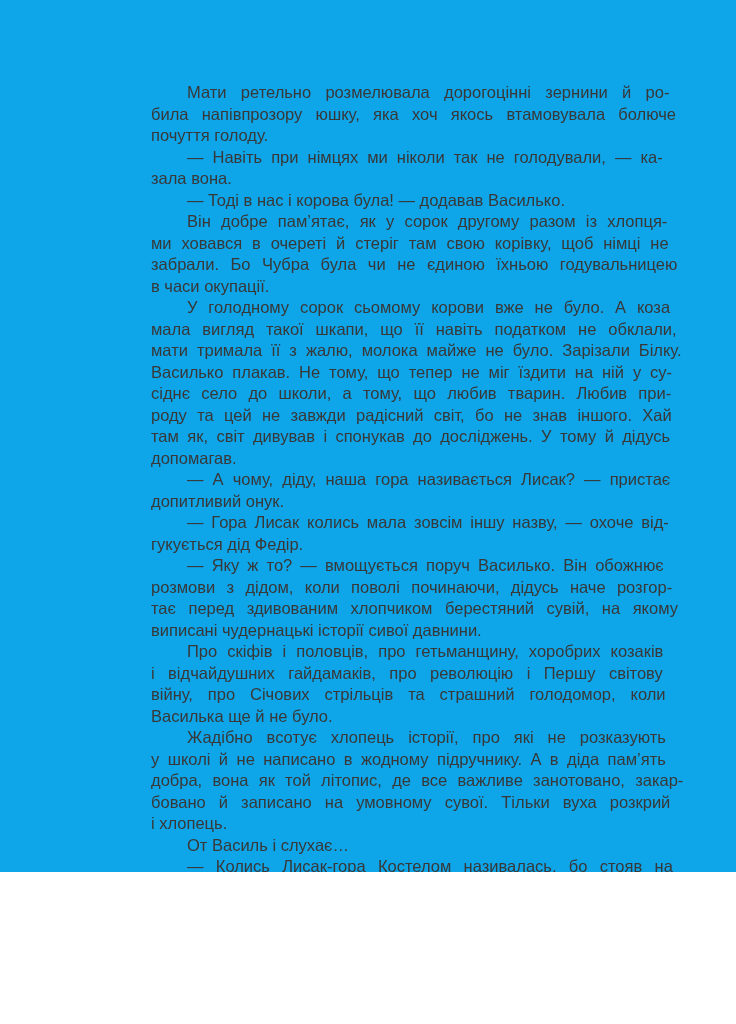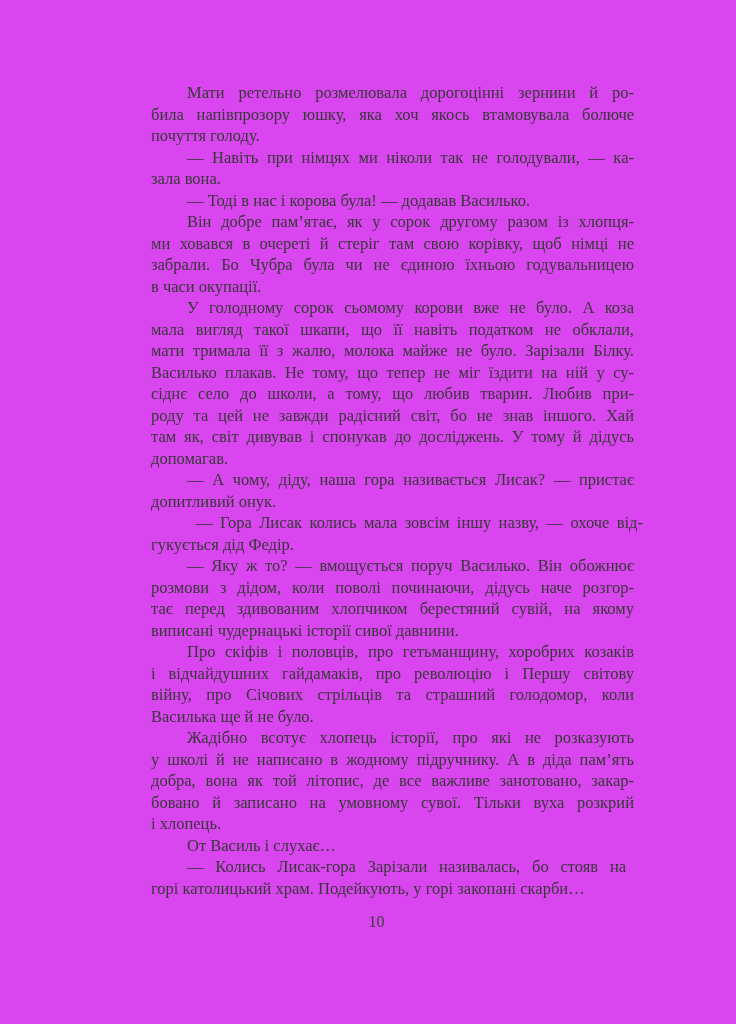--- a/index.html
+++ b/index.html
@@ -3,23 +3,23 @@
 <meta charset="utf-8">
 <style>
   html, body {
     margin: 0;
     padding: 0;
     background: #ffffff;
   }
   .page {
     position: relative;
     width: 736px;
-    height: 1024px;
-    background: #d946ef;
-    font-family: Liberation Serif, serif;
+    height: 872px;
+    background: #0ea5e9;
+    font-family: Liberation Sans, sans-serif;
     color: #383838;
     overflow: hidden;
   }
   .textblock {
     position: absolute;
     left: 151px;
     top: 82px;
     width: 483px;
   }
   .line {
@@ -58,33 +58,33 @@
       <div class="line" style="padding-left: 36px;"><span style="word-spacing: 6.26px;">У голодному сорок сьомому корови вже не було. А коза</span></div>
       <div class="line"><span style="word-spacing: 7.32px;">мала вигляд такої шкапи, що її навіть податком не обклали,</span></div>
       <div class="line"><span style="word-spacing: 4.4px;">мати тримала її з жалю, молока майже не було. Зарізали Білку.</span></div>
       <div class="line"><span style="word-spacing: 4.31px;">Василько плакав. Не тому, що тепер не міг їздити на ній у су-</span></div>
       <div class="line"><span style="word-spacing: 6.64px; text-align: center;">сіднє село до школи, а тому, що любив тварин. Любив при-</span></div>
       <div class="line"><span style="word-spacing: 5.7px;">роду та цей не завжди радісний світ, бо не знав іншого. Хай</span></div>
       <div class="line"><span style="word-spacing: 3.79px;">там як, світ дивував і спонукав до досліджень. У тому й дідусь</span></div>
       <div class="line"><span>допомагав.</span></div>
       <div class="line" style="padding-left: 36px;"><span style="word-spacing: 4.52px;">— А чому, діду, наша гора називається Лисак? — пристає</span></div>
       <div class="line"><span>допитливий онук.</span></div>
-      <div class="line" style="padding-left: 36px;"><span style="word-spacing: 3.26px; margin-left: 9px;">— Гора Лисак колись мала зовсім іншу назву, — охоче від-</span></div>
+      <div class="line" style="padding-left: 36px;"><span style="word-spacing: 3.26px;">— Гора Лисак колись мала зовсім іншу назву, — охоче від-</span></div>
       <div class="line"><span>гукується дід Федір.</span></div>
       <div class="line" style="padding-left: 36px;"><span style="word-spacing: 3.55px;">— Яку ж то? — вмощується поруч Василько. Він обожнює</span></div>
       <div class="line"><span style="word-spacing: 6.72px;">розмови з дідом, коли поволі починаючи, дідусь наче розгор-</span></div>
       <div class="line"><span style="word-spacing: 7.95px;">тає перед здивованим хлопчиком берестяний сувій, на якому</span></div>
       <div class="line"><span>виписані чудернацькі історії сивої давнини.</span></div>
       <div class="line" style="padding-left: 36px; text-align: center;"><span style="word-spacing: 5.48px;">Про скіфів і половців, про гетьманщину, хоробрих козаків</span></div>
       <div class="line"><span style="word-spacing: 8.84px;">і відчайдушних гайдамаків, про революцію і Першу світову</span></div>
       <div class="line"><span style="word-spacing: 10.31px;">війну, про Січових стрільців та страшний голодомор, коли</span></div>
       <div class="line"><span>Василька ще й не було.</span></div>
       <div class="line" style="padding-left: 36px;"><span style="word-spacing: 9.37px;">Жадібно всотує хлопець історії, про які не розказують</span></div>
       <div class="line"><span style="word-spacing: 3.85px;">у школі й не написано в жодному підручнику. А в діда пам’ять</span></div>
       <div class="line"><span style="word-spacing: 5.65px;">добра, вона як той літопис, де все важливе занотовано, закар-</span></div>
       <div class="line"><span style="word-spacing: 8.52px;">бовано й записано на умовному сувої. Тільки вуха розкрий</span></div>
       <div class="line"><span>і хлопець.</span></div>
       <div class="line" style="padding-left: 36px;"><span>От Василь і слухає…</span></div>
-      <div class="line" style="padding-left: 36px;"><span style="word-spacing: 7.73px;">— Колись Лисак-гора Зарізали називалась, бо стояв на</span></div>
+      <div class="line" style="padding-left: 36px;"><span style="word-spacing: 7.73px;">— Колись Лисак-гора Костелом називалась, бо стояв на</span></div>
       <div class="line"><span>горі католицький храм. Подейкують, у горі закопані скарби…</span></div>
     </div>
   <div class="folio">10</div>
 </div>
 
 </body></html>

